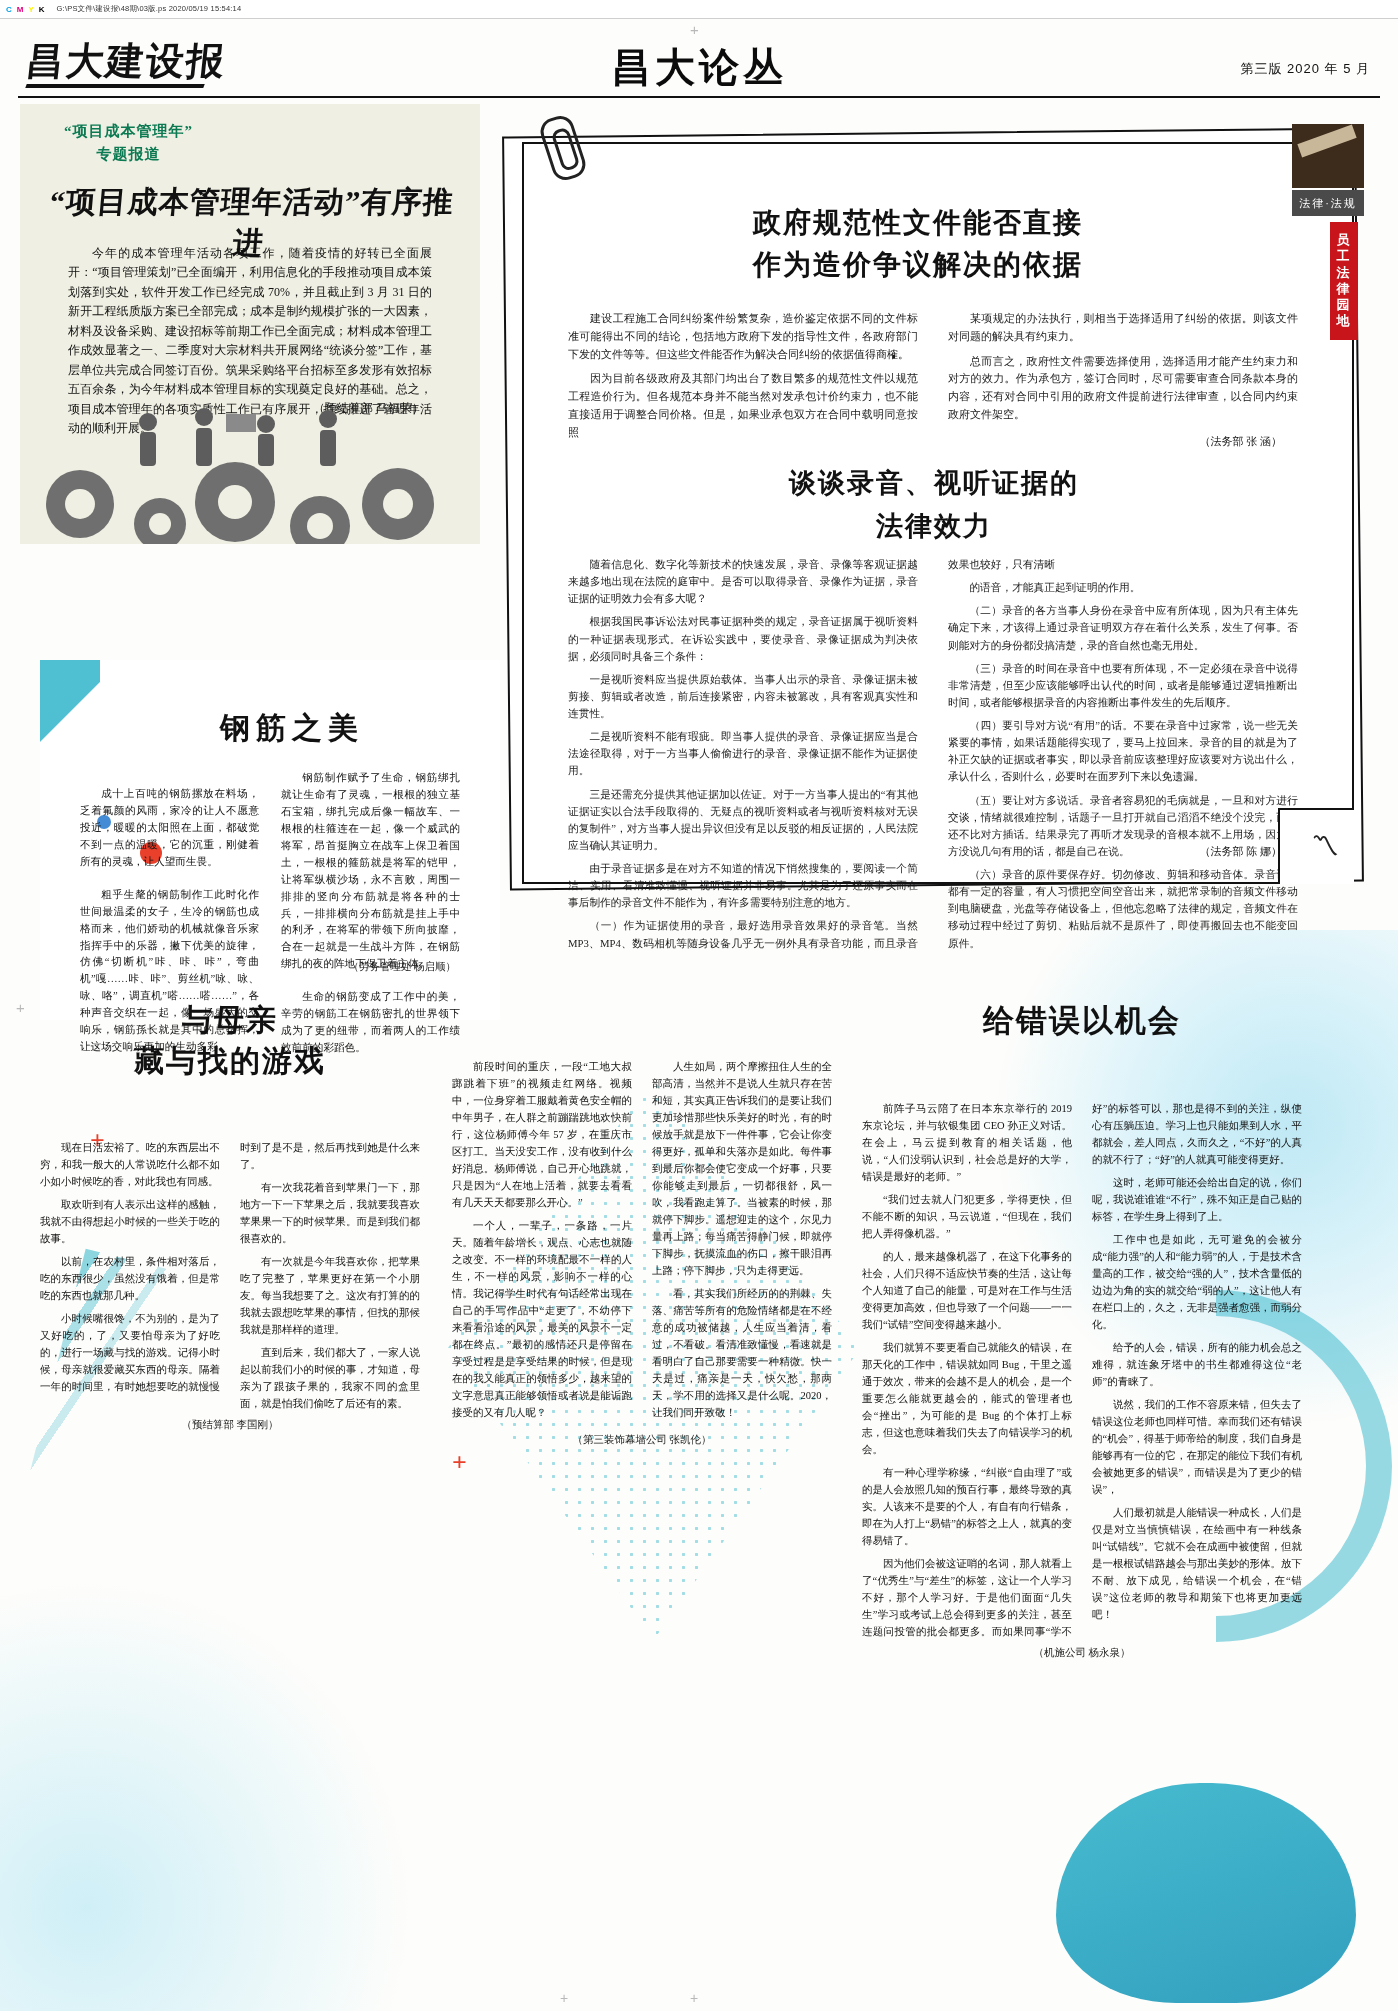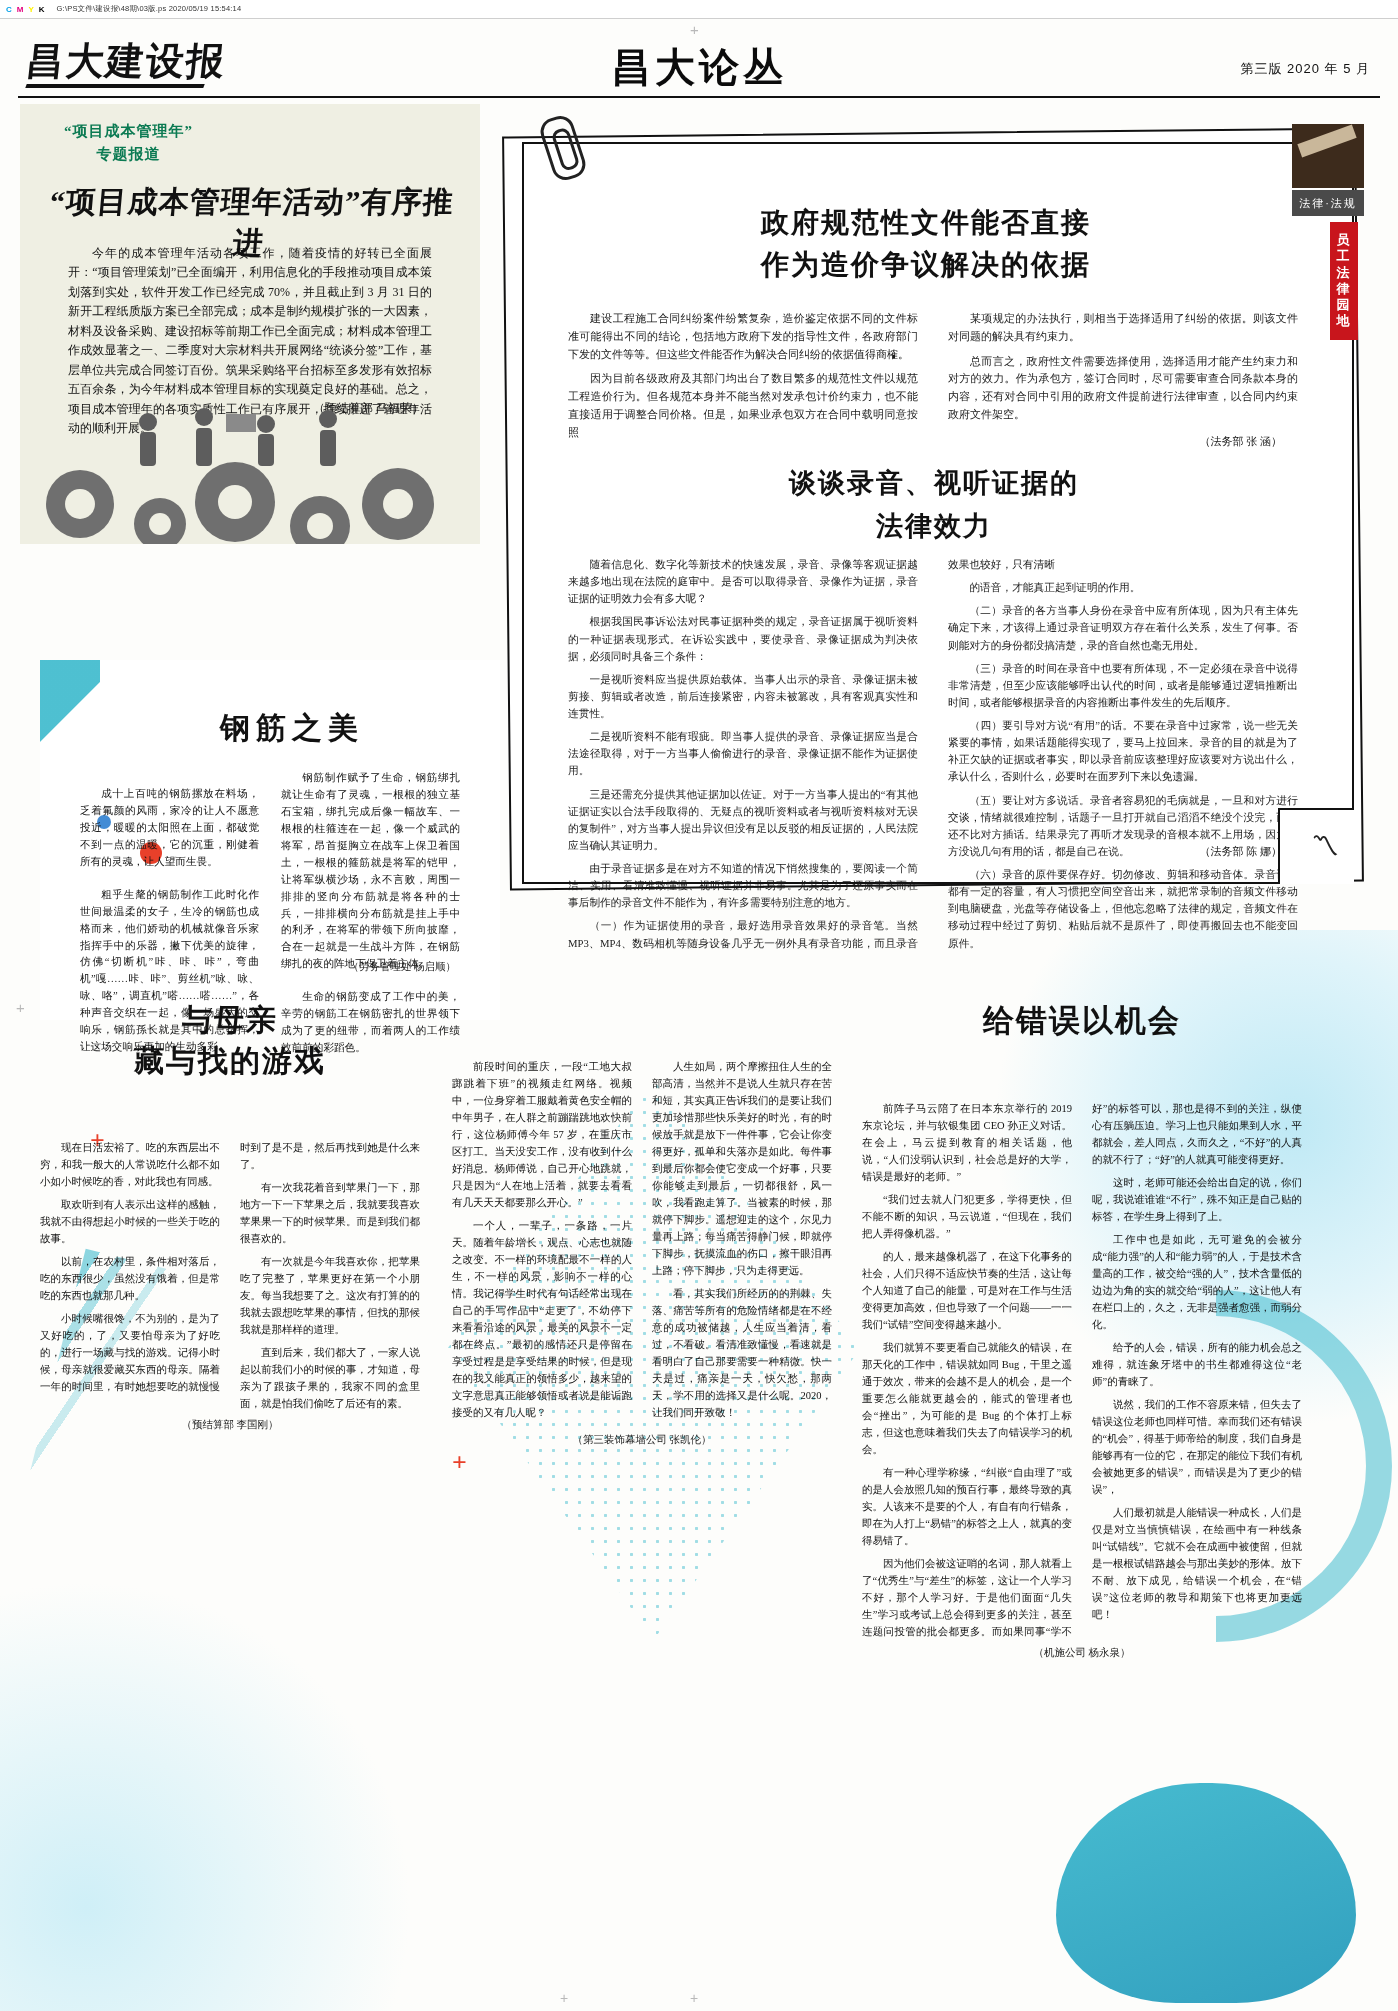--- a/index.html
+++ b/index.html
@@ -139,21 +139,21 @@
   .pen-cap{
     position:absolute;right:12px;top:80px;width:72px;height:26px;background:#4a4a4a;
     color:#fff;font-size:11px;letter-spacing:2px;text-align:center;line-height:26px;
   }
   .side-label{
     position:absolute;right:18px;top:112px;width:22px;
     background:#c8151c;color:#fff;font-weight:bold;font-size:13px;
     padding:10px 3px;line-height:1.25;letter-spacing:2px;text-align:center;
   }
   .h-right-1{
-    position:absolute;left:32px;top:58px;width:740px;text-align:center;
+    position:absolute;left:24px;top:58px;width:740px;text-align:center;
     font-weight:bold;font-size:28px;line-height:1.5;letter-spacing:2px;color:#111;
   }
   .r1-cols{
     position:absolute;left:44px;top:166px;width:730px;
     column-count:2;column-gap:30px;
     font-size:11px;line-height:1.62;text-align:justify;
   }
   .r1-cols p{margin:0 0 7px 0;text-indent:2em;}
   .sign-r1{position:absolute;right:70px;top:290px;font-size:11px;}
   .h-right-2{

